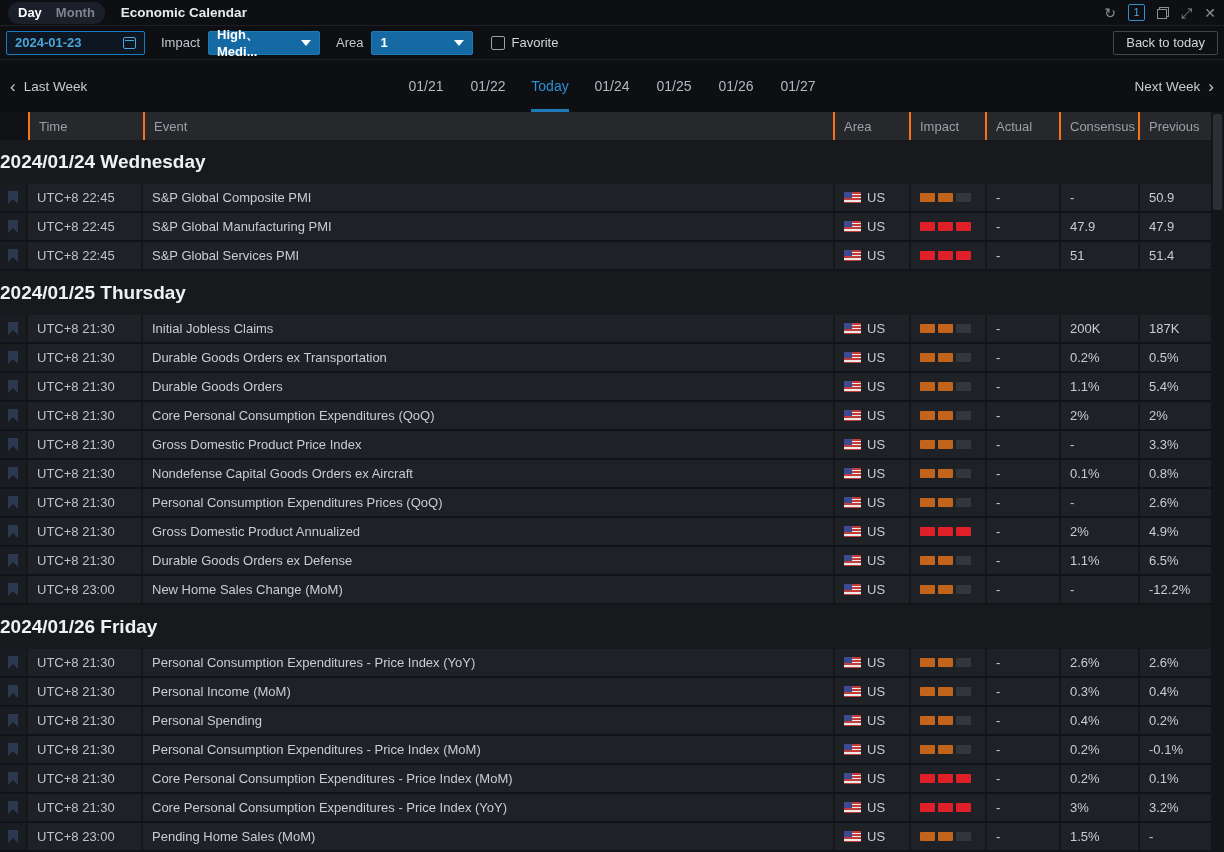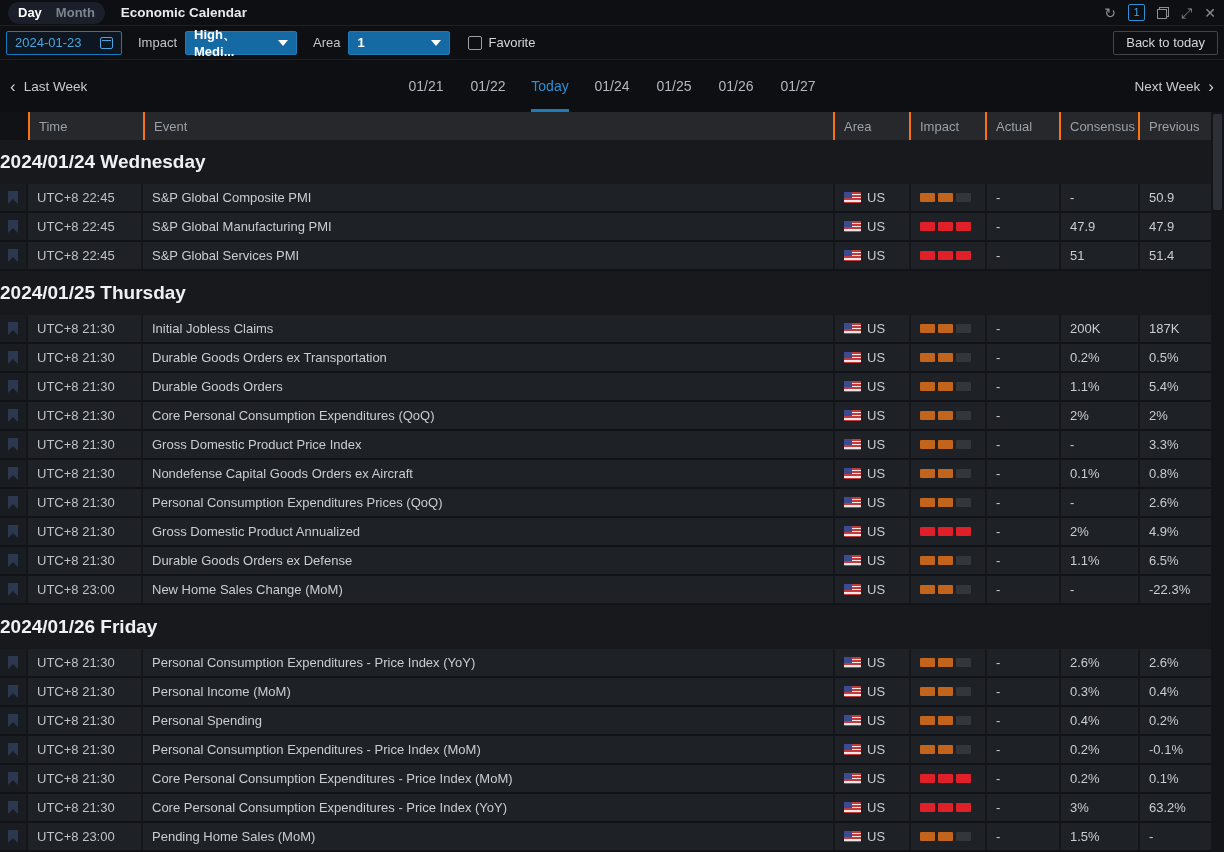--- a/index.html
+++ b/index.html
@@ -20,23 +20,23 @@
   .win-icons { margin-left:auto; display:flex; align-items:center; gap:12px; color:#8b9097; }
   .win-ic { font-size:14px; line-height:1; cursor:pointer; display:flex; align-items:center; justify-content:center; }
   .panel-count { width:17px; height:17px; border:1px solid #2e8fd4; color:#4aa3e0;
     font-size:11px; border-radius:2px; display:flex; align-items:center; justify-content:center; }
   .win-restore { position:relative; width:12px; height:12px; }
   .win-restore::before { content:""; position:absolute; right:0; top:0; width:8px; height:8px; border:1px solid #8b9097; }
   .win-restore::after { content:""; position:absolute; left:0; bottom:0; width:8px; height:8px; border:1px solid #8b9097; background:#0d0f12; }
   
   .filterbar { height:34px; display:flex; align-items:center; padding:0 6px;
     border-bottom:1px solid #1d2025; gap:8px; }
-  .date-field { width:116px; height:24px; border:1px solid #1a7ac0; border-radius:2px;
+  .date-field { width:139px; height:24px; border:1px solid #1a7ac0; border-radius:2px;
     display:flex; align-items:center; justify-content:space-between; padding:0 8px;
-    color:#49a5dc; font-weight:normal; font-size:13px; background:#0e1621; cursor:pointer; }
+    color:#49a5dc; font-weight:bold; font-size:13px; background:#0e1621; cursor:pointer; }
   .cal-icon { width:13px; height:12px; border:1.5px solid #49a5dc; border-radius:2px; position:relative; }
   .cal-icon::before { content:""; position:absolute; left:1px; right:1px; top:2px; height:1.5px; background:#49a5dc; }
   .flt-label { color:#c2c6cc; margin-left:8px; font-size:13px; }
   .select-blue { height:24px; background:#156aa4; border:1px solid #1f7ab8; border-radius:2px;
     display:flex; align-items:center; justify-content:space-between; padding:0 8px;
     color:#ffffff; font-weight:bold; font-size:13px; cursor:pointer; }
   .select-impact { width:112px; }
   .select-area { width:102px; }
   .tri-down { width:0; height:0; border-left:5px solid transparent; border-right:5px solid transparent;
     border-top:6px solid #ffffff; margin-left:6px; }
@@ -411,21 +411,21 @@
           <div class="flag"></div>
           <div class="">US</div>
         </div>
         <div class="cell c-impact">
           <div class="bar on-med"></div>
           <div class="bar on-med"></div>
           <div class="bar "></div>
         </div>
         <div class="cell c-actual">-</div>
         <div class="cell c-consensus">-</div>
-        <div class="cell c-previous">-22.3%</div>
+        <div class="cell c-previous">-12.2%</div>
       </div>
       <div class="group-header">2024/01/26 Friday</div>
       <div class="row">
         <div class="cell c-bm">
           <div class="bm"></div>
         </div>
         <div class="cell c-time">UTC+8 21:30</div>
         <div class="cell c-event">Personal Consumption Expenditures - Price Index (YoY)</div>
         <div class="cell c-area">
           <div class="flag"></div>
@@ -526,21 +526,21 @@
           <div class="flag"></div>
           <div class="">US</div>
         </div>
         <div class="cell c-impact">
           <div class="bar on-high"></div>
           <div class="bar on-high"></div>
           <div class="bar on-high"></div>
         </div>
         <div class="cell c-actual">-</div>
         <div class="cell c-consensus">3%</div>
-        <div class="cell c-previous">63.2%</div>
+        <div class="cell c-previous">3.2%</div>
       </div>
       <div class="row">
         <div class="cell c-bm">
           <div class="bm"></div>
         </div>
         <div class="cell c-time">UTC+8 23:00</div>
         <div class="cell c-event">Pending Home Sales (MoM)</div>
         <div class="cell c-area">
           <div class="flag"></div>
           <div class="">US</div>

